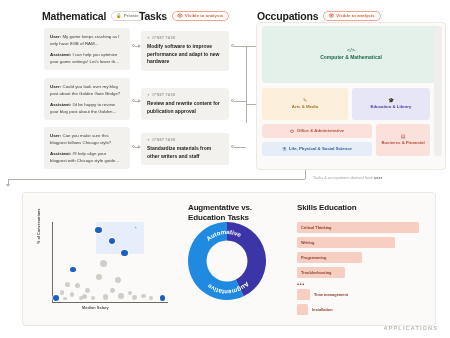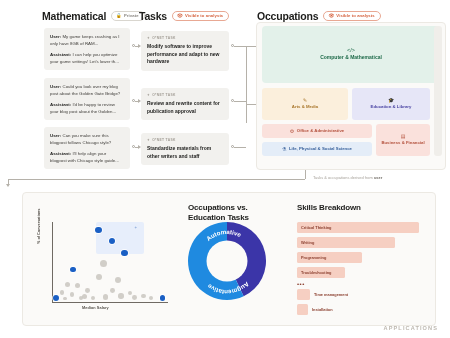--- a/index.html
+++ b/index.html
@@ -343,21 +343,21 @@
       <div class="pt" style="left: 118.4px; top: 293.4px; width: 5.6px; height: 5.6px; background: rgb(201, 198, 192); opacity: 0.85;"></div>
       <div class="pt" style="left: 127.96px; top: 290.96px; width: 4.4px; height: 4.4px; background: rgb(201, 198, 192); opacity: 0.85;"></div>
       <div class="pt" style="left: 132.24px; top: 295.32px; width: 4.8px; height: 4.8px; background: rgb(201, 198, 192); opacity: 0.85;"></div>
       <div class="pt" style="left: 141.4px; top: 294px; width: 4.4px; height: 4.4px; background: rgb(201, 198, 192); opacity: 0.85;"></div>
       <div class="pt" style="left: 149.44px; top: 295.72px; width: 4px; height: 4px; background: rgb(201, 198, 192); opacity: 0.85;"></div>
       <div class="pt" style="left: 78.88px; top: 296.48px; width: 4px; height: 4px; background: rgb(201, 198, 192); opacity: 0.85;"></div>
       <div class="pt" style="left: 63.4px; top: 296.68px; width: 3.6px; height: 3.6px; background: rgb(201, 198, 192); opacity: 0.85;"></div>
     </div>
 
   <div class="panel-title" style="left:188px; top:203px; width:86px;">
-    <span>Occupations vs.</span><br>
+    <span>Augmentative vs.</span><br>
     <span>Education Tasks</span>
   </div>
   <div class="donut-wrap">
     <svg width="78" height="78" viewBox="0 0 78 78">
       <g id="donut-segments">
           <path d="M 39 39 L 39 0 A 39 39 0 0 1 55.60539237103784 74.28825504617475 Z" fill="#3b35a8"></path>
           <path d="M 39 39 L 55.60539237103784 74.28825504617475 A 39 39 0 1 1 38.99999999999999 0 Z" fill="#1f8ae0"></path>
         </g>
       <circle cx="39" cy="39" r="20.5" fill="#fbfaf8"></circle>
     </svg>
@@ -372,21 +372,21 @@
         </textPath>
       </text>
       <text font-size="6.2" font-weight="bold" fill="#ffffff" font-family="Liberation Sans, sans-serif">
         <textPath href="#arcBottom" startOffset="24%">
           <tspan id="lbl-bottom">Augmentative</tspan>
         </textPath>
       </text>
     </svg>
   </div>
 
-  <div class="panel-title" style="left:297px; top:203px;">Skills Breakdown</div>
+  <div class="panel-title" style="left:297px; top:203px;">Skills Education</div>
 
   <div class="skill-bar" style="left:297px; top:222px; width:122px;">
     <span>Critical Thinking</span>
   </div>
   <div class="skill-bar" style="left:297px; top:237px; width:98px;">
     <span>Writing</span>
   </div>
   <div class="skill-bar" style="left:297px; top:252px; width:65px;">
     <span>Programming</span>
   </div>

